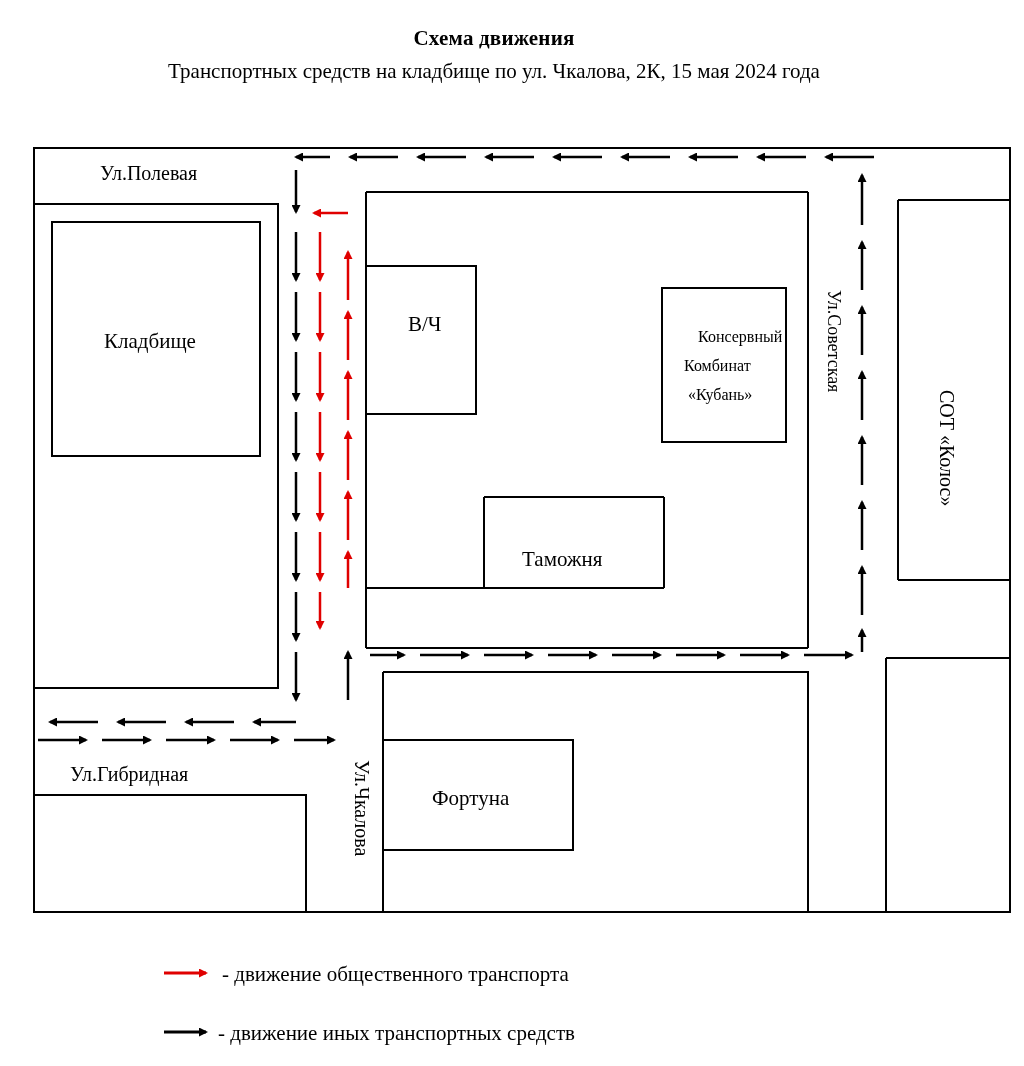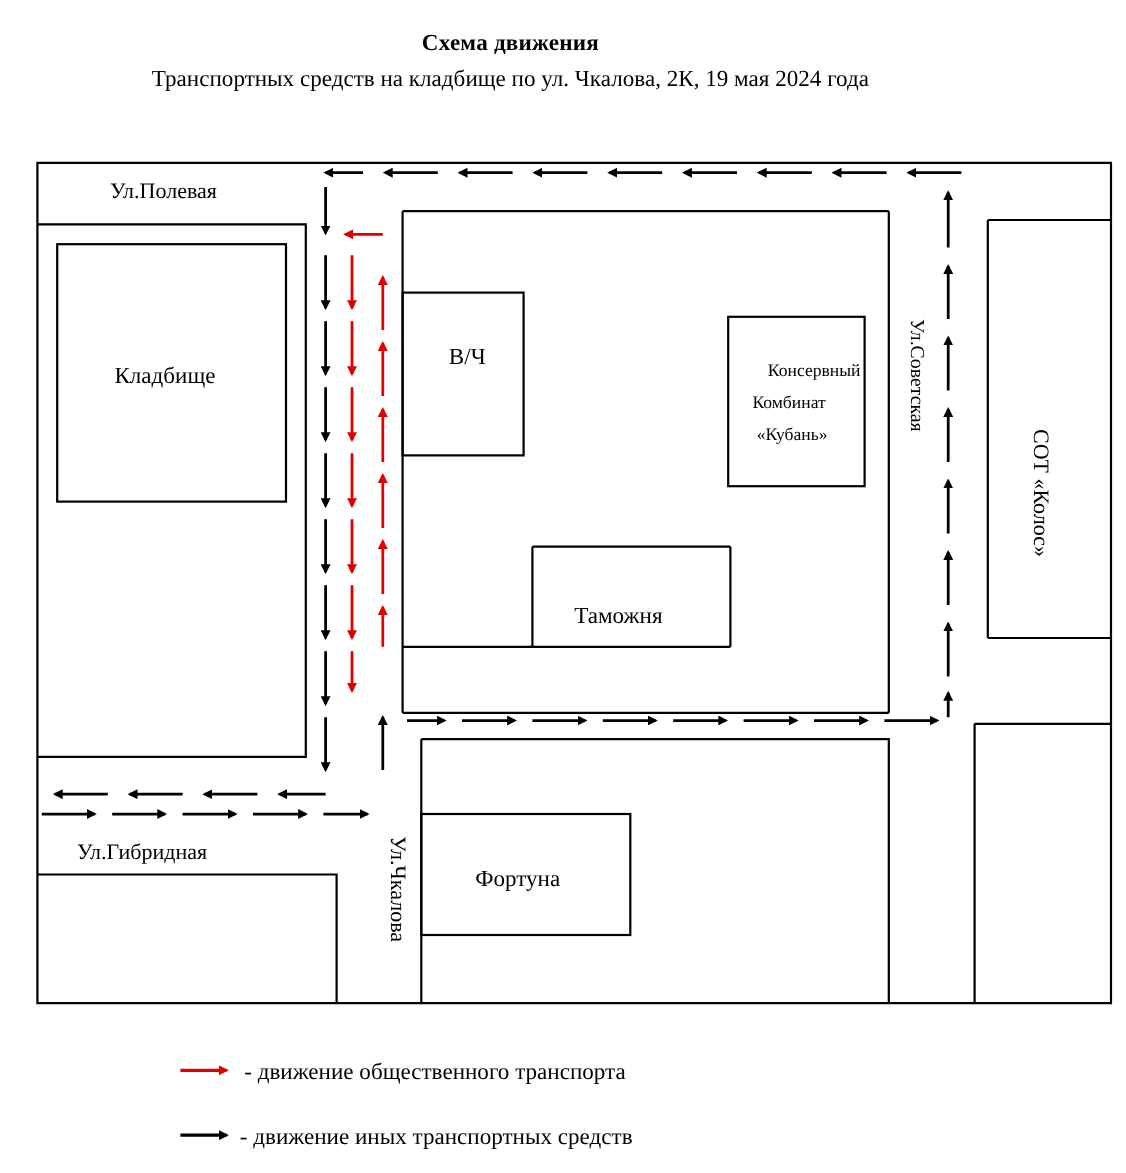--- a/index.html
+++ b/index.html
@@ -14,20 +14,21 @@
     font-family: "Liberation Serif", serif;
     color: #000000;
     overflow: hidden;
   }
   .title-block {
     position: absolute;
     left: 0;
     top: 26px;
     width: 928px;
     text-align: center;
+    padding-left: 30px;
   }
   .title-main {
     font-size: 21px;
     font-weight: bold;
     letter-spacing: 0.2px;
   }
   .title-sub {
     font-size: 21px;
     margin-top: 8px;
   }
@@ -41,21 +42,21 @@
   svg text {
     font-family: "Liberation Serif", serif;
     fill: #000000;
   }
 </style>
 </head>
 <body>
 
 <div class="title-block">
   <div class="title-main">Схема движения</div>
-  <div class="title-sub">Транспортных средств на кладбище по ул. Чкалова, 2К, 19 мая 2024 года</div>
+  <div class="title-sub">Транспортных средств на кладбище по ул. Чкалова, 2К, 15 мая 2024 года</div>
 </div>
 
 <svg class="map" viewBox="0 0 1024 1066">
   <defs>
     <marker id="ar-black" markerWidth="9" markerHeight="9" refX="7" refY="4.5" orient="auto" markerUnits="userSpaceOnUse">
       <path d="M0,0 L9,4.5 L0,9 Z" fill="#000000"></path>
     </marker>
     <marker id="ar-red" markerWidth="9" markerHeight="9" refX="7" refY="4.5" orient="auto" markerUnits="userSpaceOnUse">
       <path d="M0,0 L9,4.5 L0,9 Z" fill="#e00000"></path>
     </marker>

